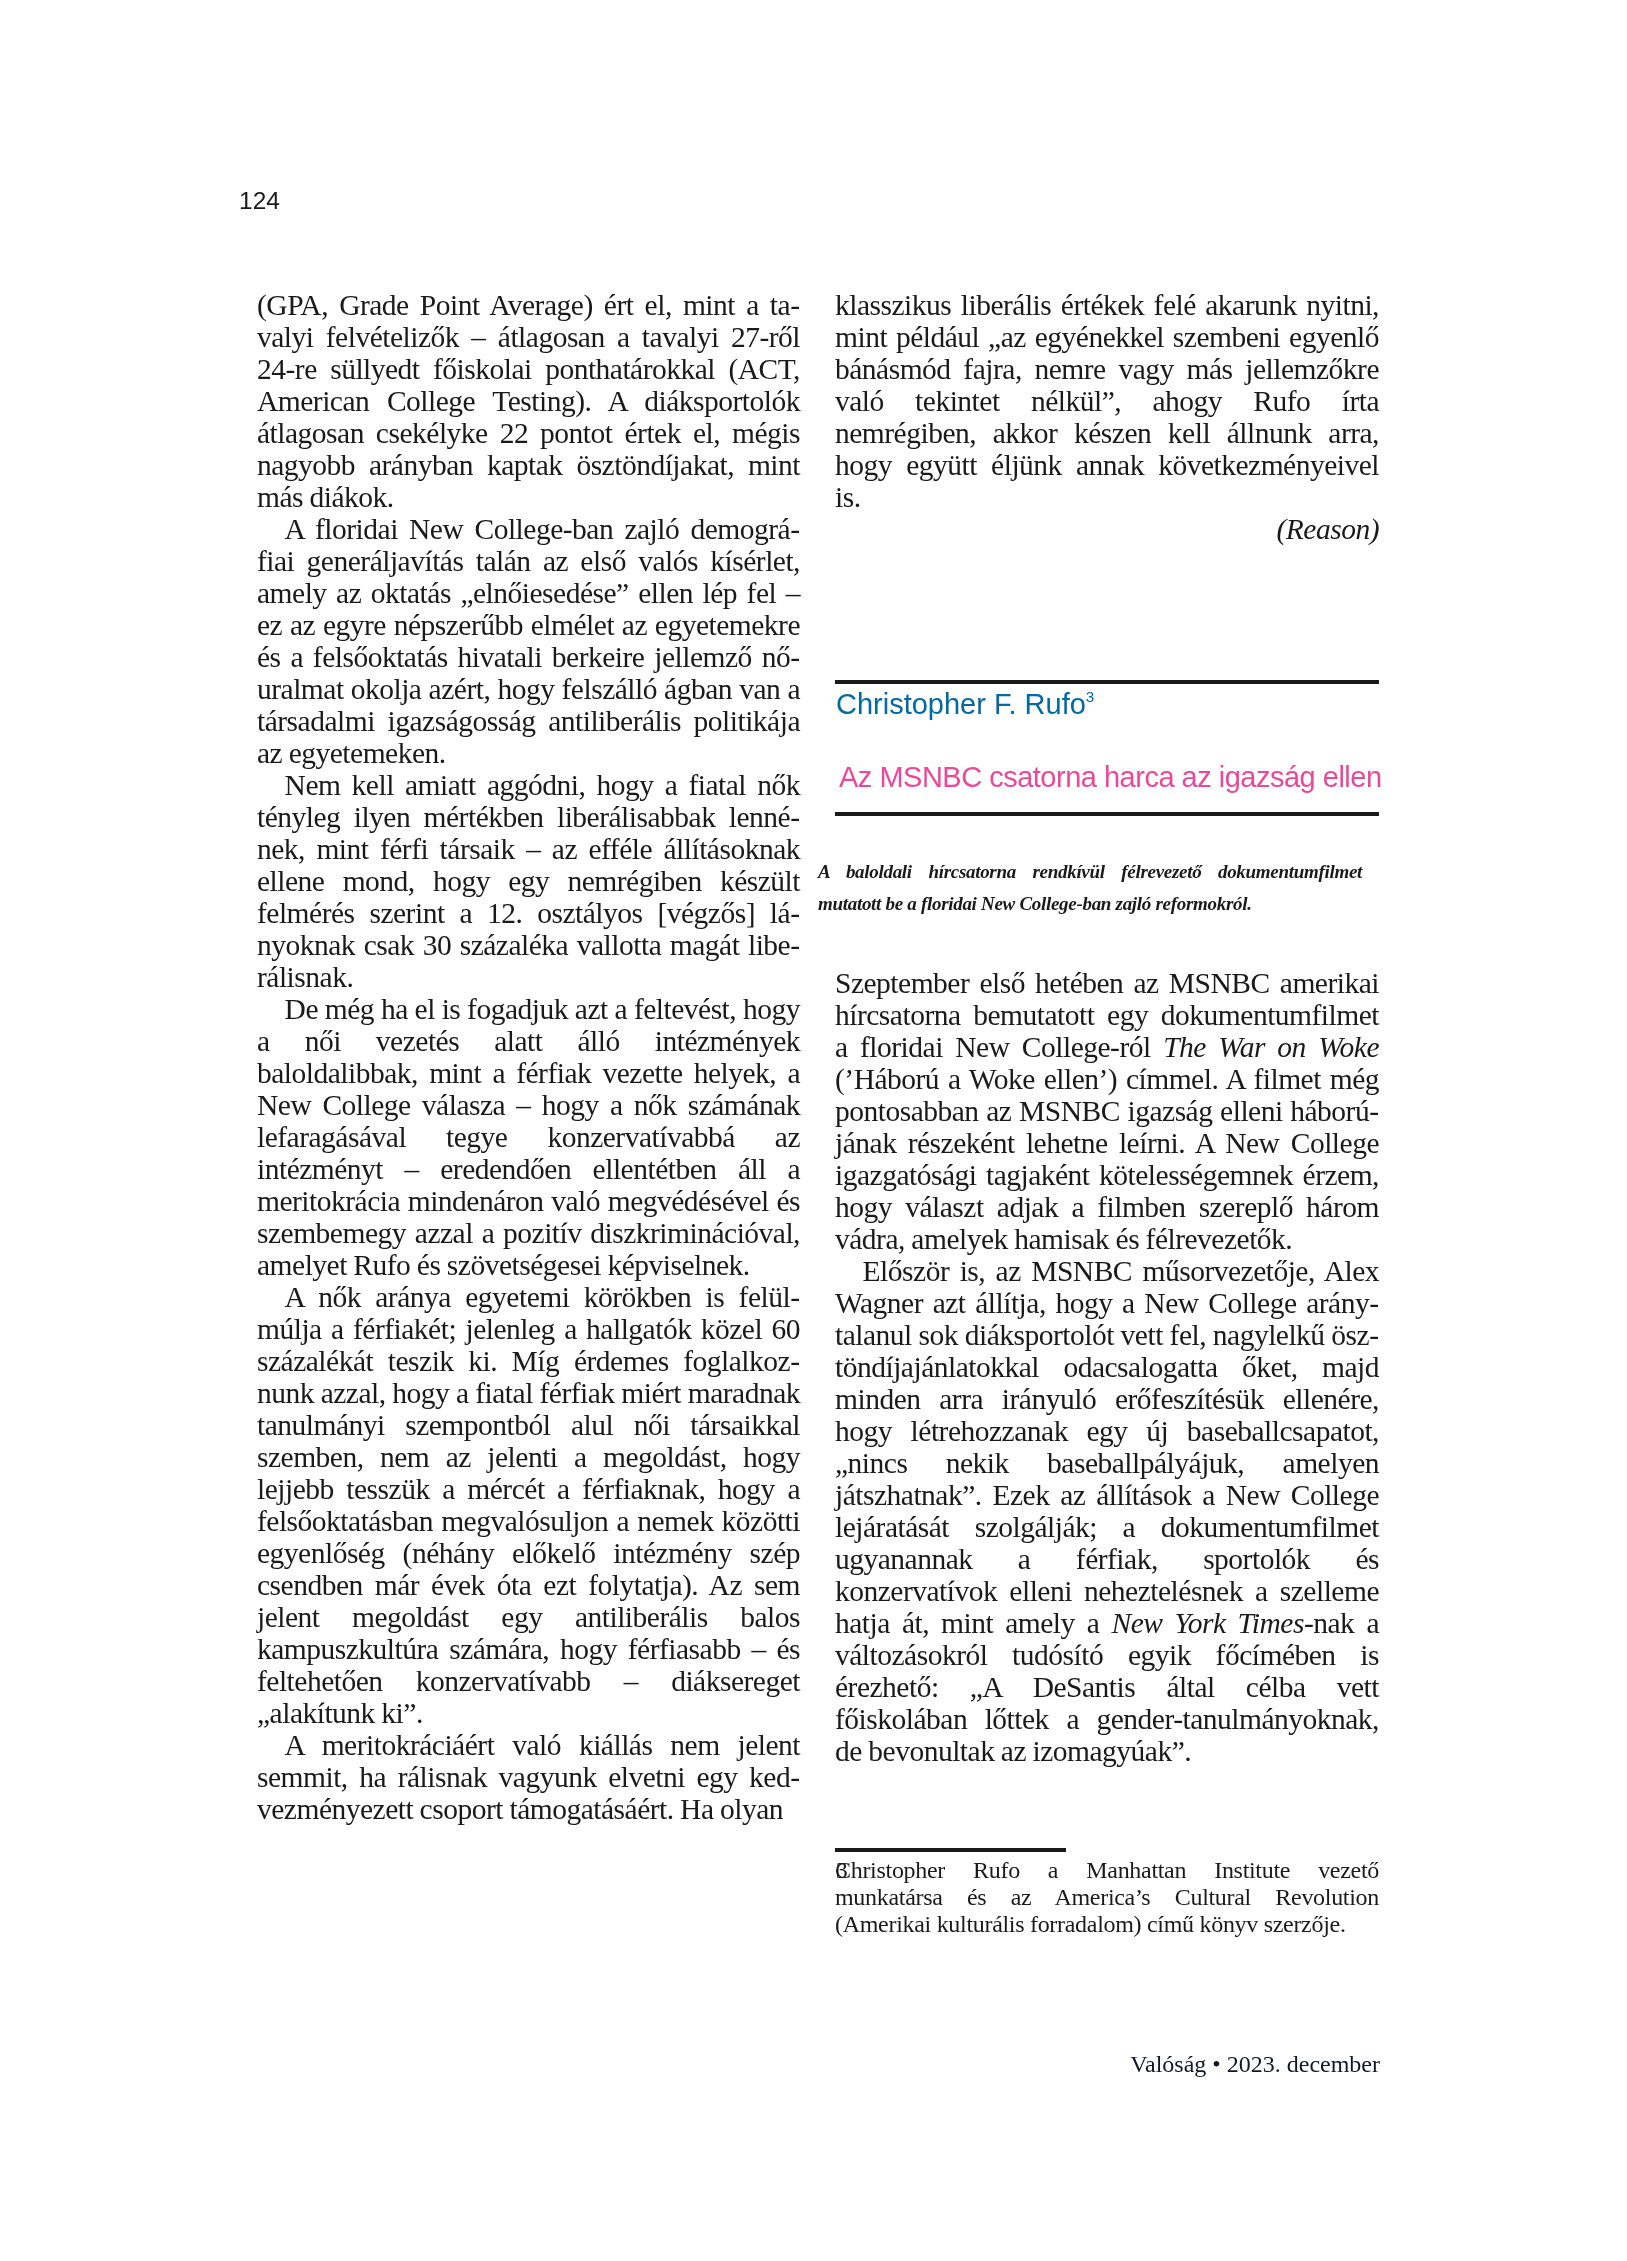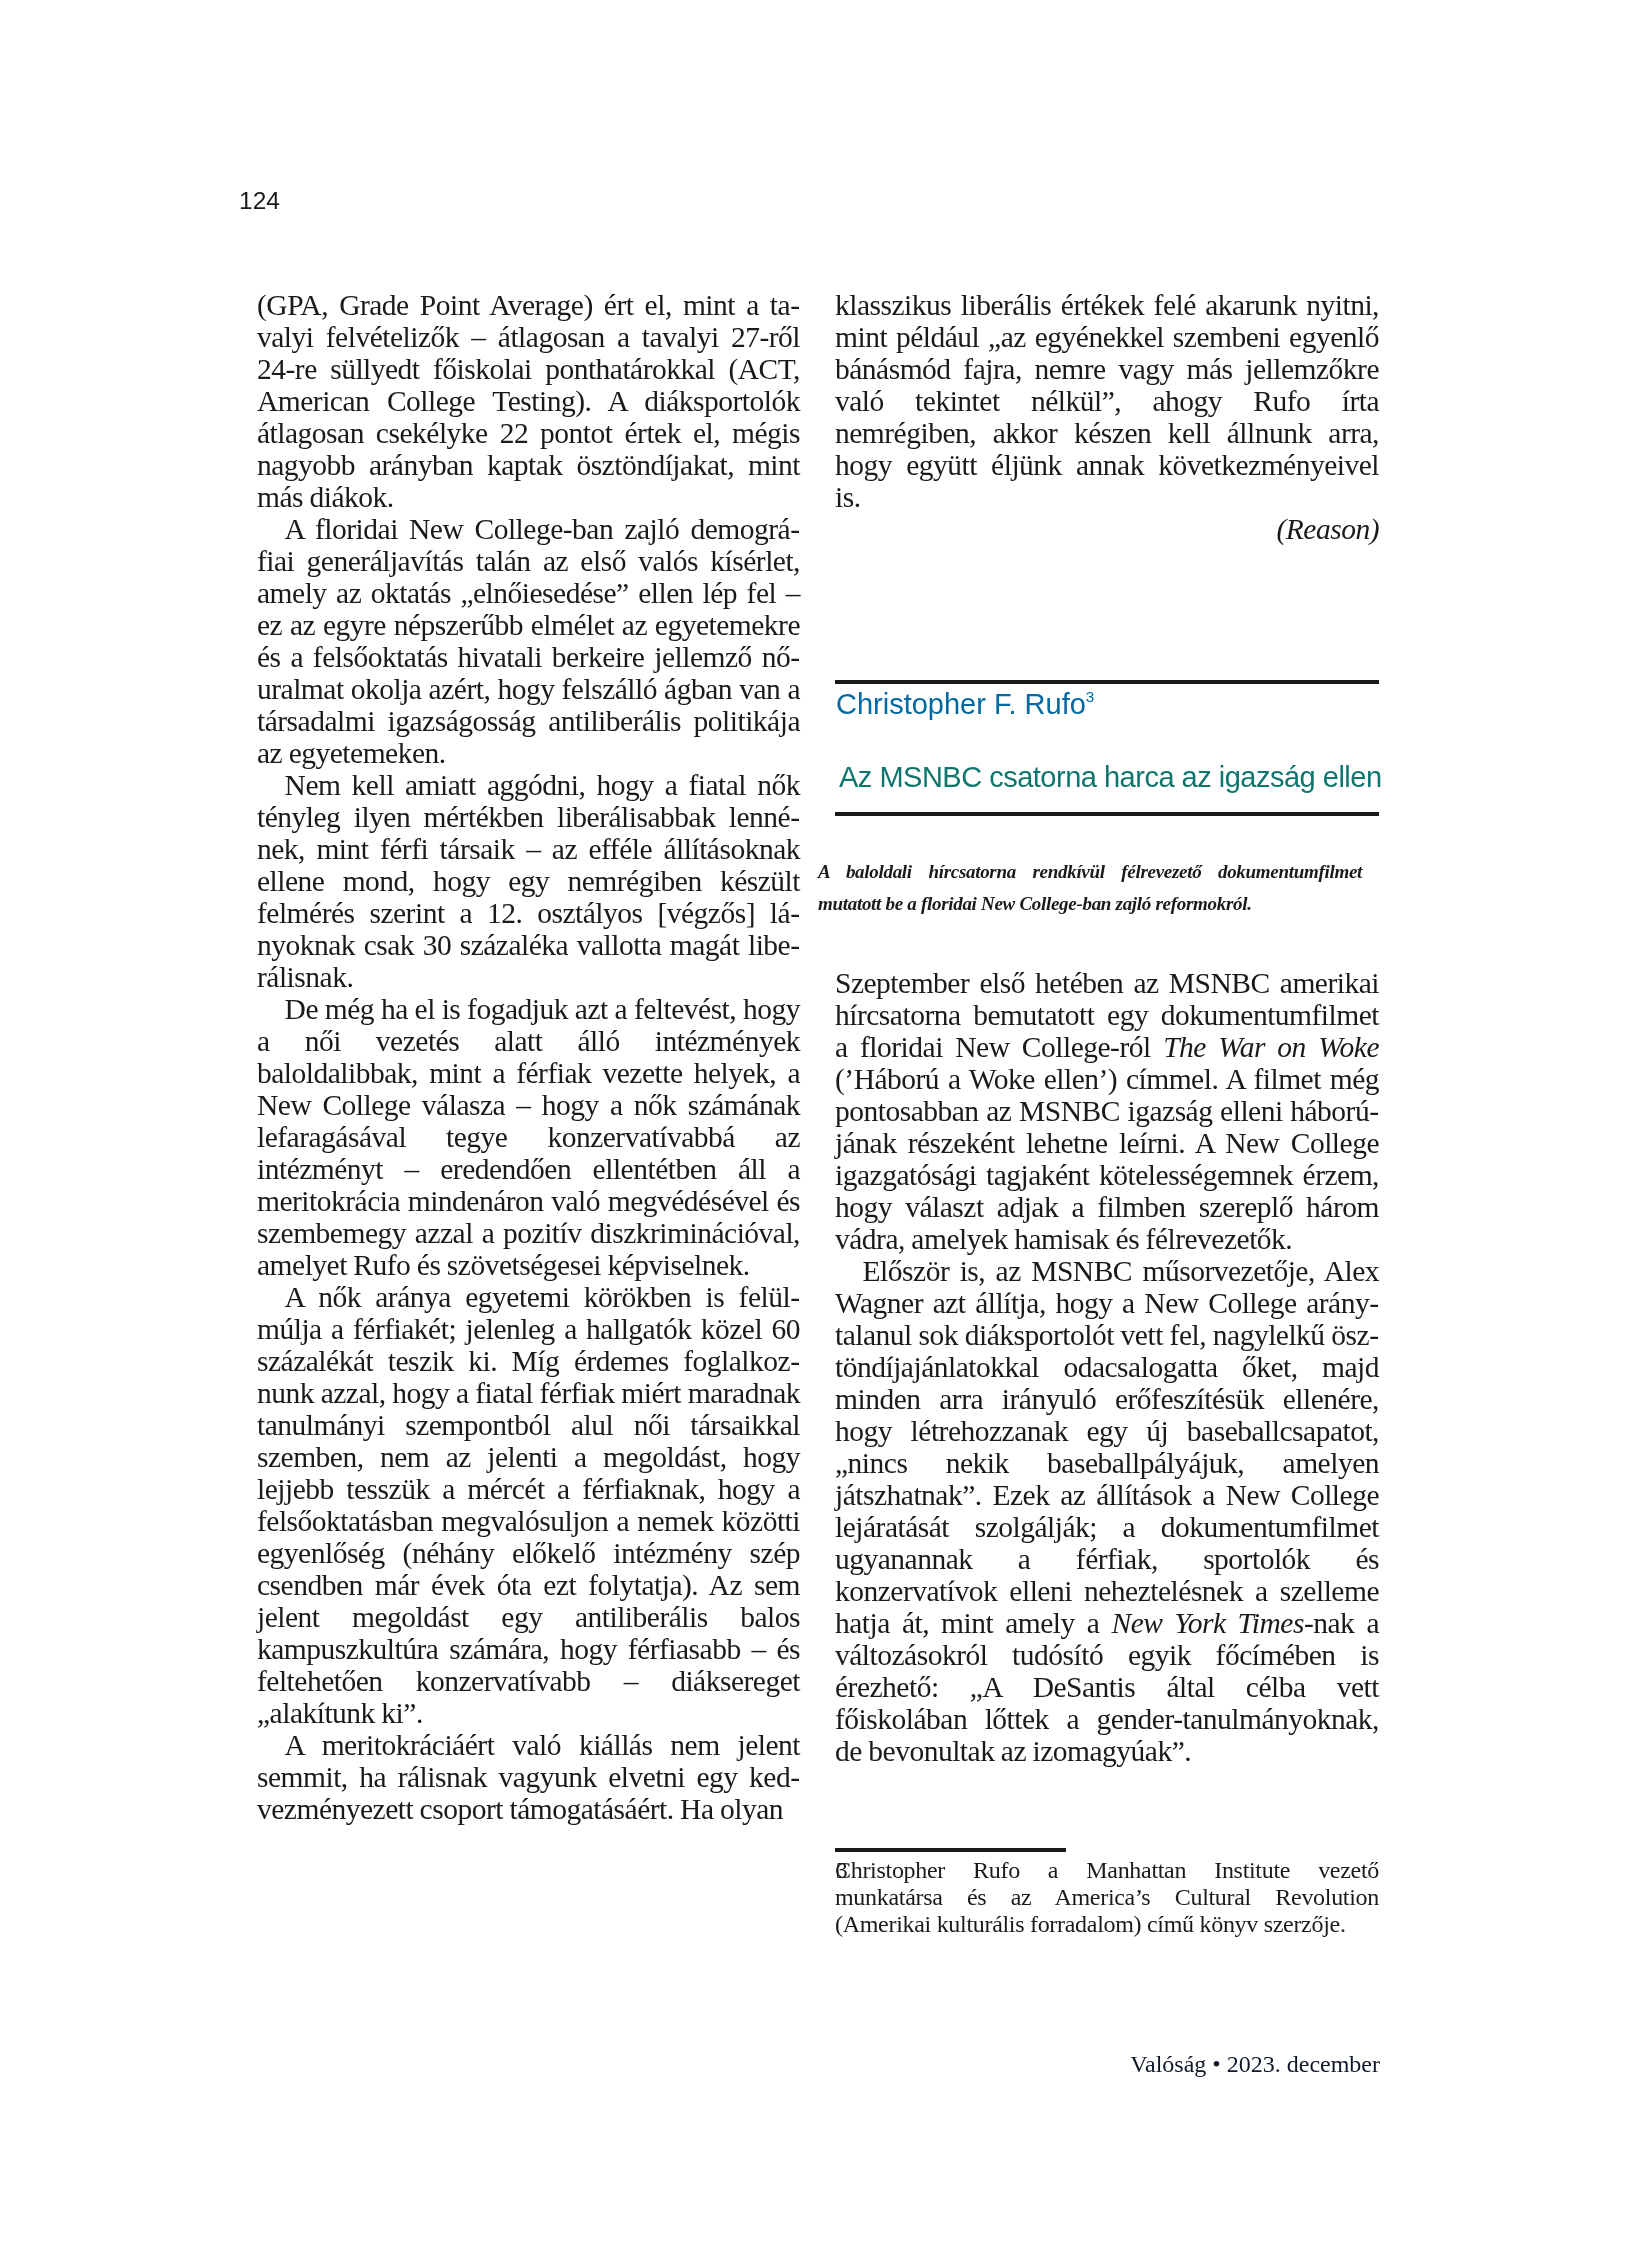--- a/index.html
+++ b/index.html
@@ -21,21 +21,21 @@
     text-align: right; font-style: italic; margin: 0;
   }
   .rule { position: absolute; left: 835px; width: 544px; height: 3.8px; background: #1a1a1a; }
   .author {
     position: absolute; left: 836px; top: 688px;
     font-family: "Liberation Sans", sans-serif; font-size: 29px; color: #0369a1;
   }
   .author sup { font-size: 15.3px; vertical-align: 12.3px; }
   .article-title {
     position: absolute; left: 839px; top: 761px; width: 540px;
-    font-family: "Liberation Sans", sans-serif; font-size: 29px; color: #0f766e;
+    font-family: "Liberation Sans", sans-serif; font-size: 29px; color: #ec4899;
     white-space: nowrap; letter-spacing: -0.5px;
   }
   .lead {
     position: absolute; left: 802px; top: 840px; width: 544px;
     font-family: "Liberation Serif", serif; font-size: 19px; line-height: 32px;
     font-weight: bold; font-style: italic; text-align: justify; margin: 16px;
     letter-spacing: -0.3px;
   }
   .article-body {
     position: absolute; left: 835px; top: 967px; width: 544px;

